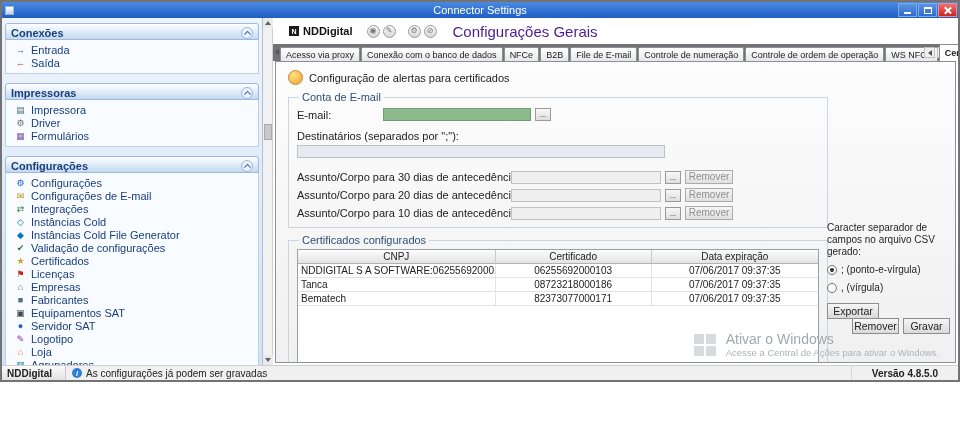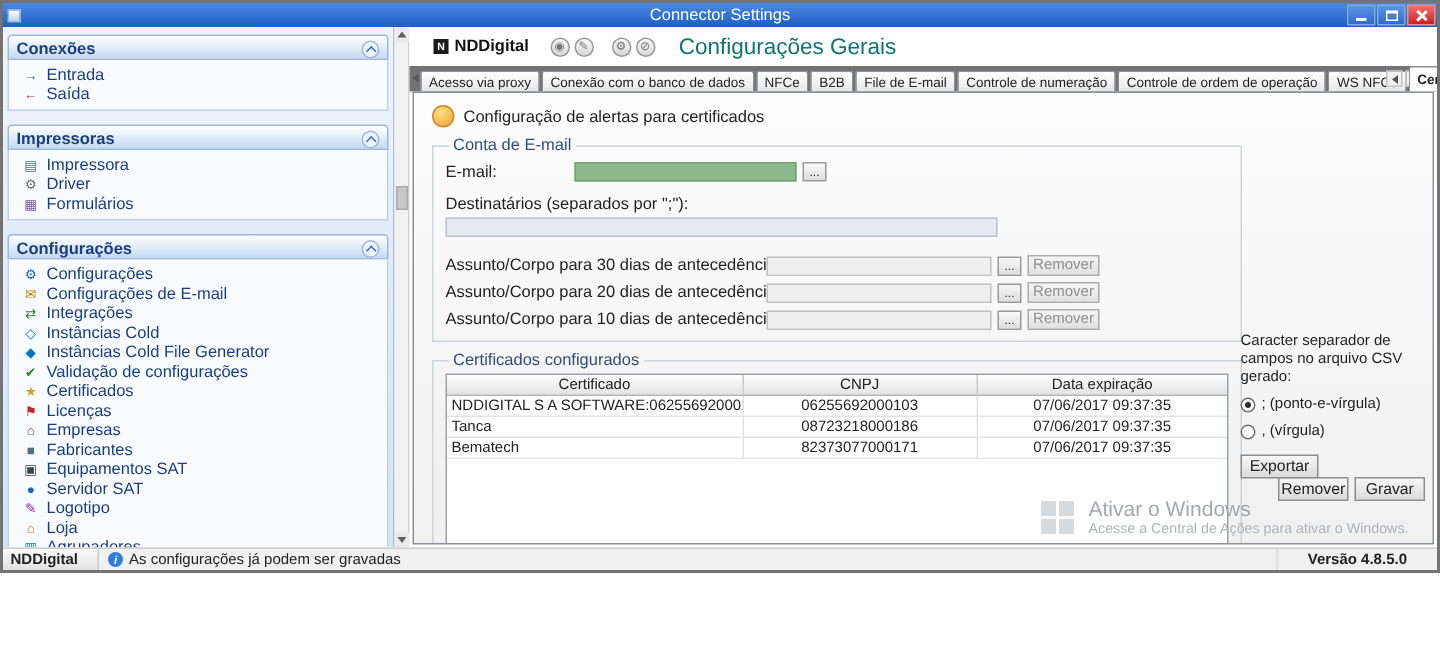--- a/index.html
+++ b/index.html
@@ -45,21 +45,21 @@
   .v-spacer { flex:1; }
 
   
   .main { flex:1; display:flex; flex-direction:column; background:#fff; min-width:0; }
   .main-header { flex:0 0 26px; display:flex; align-items:center; padding-left:16px; background:#fff; }
   .brand { display:flex; align-items:center; gap:4px; font-weight:bold; font-size:11px; color:#111; }
   .brand-mark { width:10px; height:10px; background:#1b1b1b; color:#fff; font-size:7px; font-weight:bold; display:flex; align-items:center; justify-content:center; }
   .toolbar { display:flex; gap:3px; margin-left:14px; }
   .toolbar .gap { width:6px; }
   .circle-btn { width:13px; height:13px; border-radius:50%; border:1px solid #9a9a9a; background:linear-gradient(#f8f8f8,#d8d8d8); color:#777; font-size:8px; line-height:1; display:flex; align-items:center; justify-content:center; cursor:pointer; }
-  .page-title { font-size:15px; color:#0f766e; margin-left:16px; white-space:nowrap; }
+  .page-title { font-size:15px; color:#4c1d95; margin-left:16px; white-space:nowrap; }
 
   
   .tabstrip { flex:0 0 17px; display:flex; align-items:center; padding:0 30px 0 2px; background:#737373; position:relative; overflow:hidden; }
   .tab-scroll-left { width:9px; height:12px; display:flex; align-items:center; justify-content:center; margin-right:1px; margin-bottom:1px; cursor:pointer; }
   .tri-left { width:0; height:0; border-top:3px solid transparent; border-bottom:3px solid transparent; border-right:4px solid #555; }
   .tri-right { width:0; height:0; border-top:3px solid transparent; border-bottom:3px solid transparent; border-left:4px solid #555; }
   .tab { flex:0 0 auto; height:14px; display:flex; align-items:center; padding:0 5px; margin-right:1px; font-size:9px; color:#222; background:linear-gradient(#ffffff,#e7e7e7); border:1px solid #8e9099; border-bottom:none; border-radius:2px 2px 0 0; white-space:nowrap; cursor:pointer; }
   .tab.selected { height:17px; font-weight:bold; background:#fdfdfd; position:relative; z-index:2; }
   .tab-scrollers { position:absolute; right:10px; bottom:3px; display:flex; gap:2px; }
   .tab-scrollers .sc { width:11px; height:11px; display:flex; align-items:center; justify-content:center; background:#f0f0f0; border:1px solid #c0c0c0; cursor:pointer; }
@@ -416,23 +416,23 @@
                 <span class="btn-remove-sm">Remover</span>
               </div>
             </div>
         </fieldset>
 
         <fieldset>
           <legend>Certificados configurados</legend>
           <div class="grid">
             <div class="grid-header">
 
+                <span class="cell">CNPJ</span>
+
                 <span class="cell">Certificado</span>
-
-                <span class="cell">CNPJ</span>
 
                 <span class="cell">Data expiração</span>
               </div>
             <div>
 
                 <div class="grid-row">
                   <span class="cell">NDDIGITAL S A SOFTWARE:06255692000103</span>
                   <span class="cell center">06255692000103</span>
                   <span class="cell center">07/06/2017 09:37:35</span>
                 </div>

